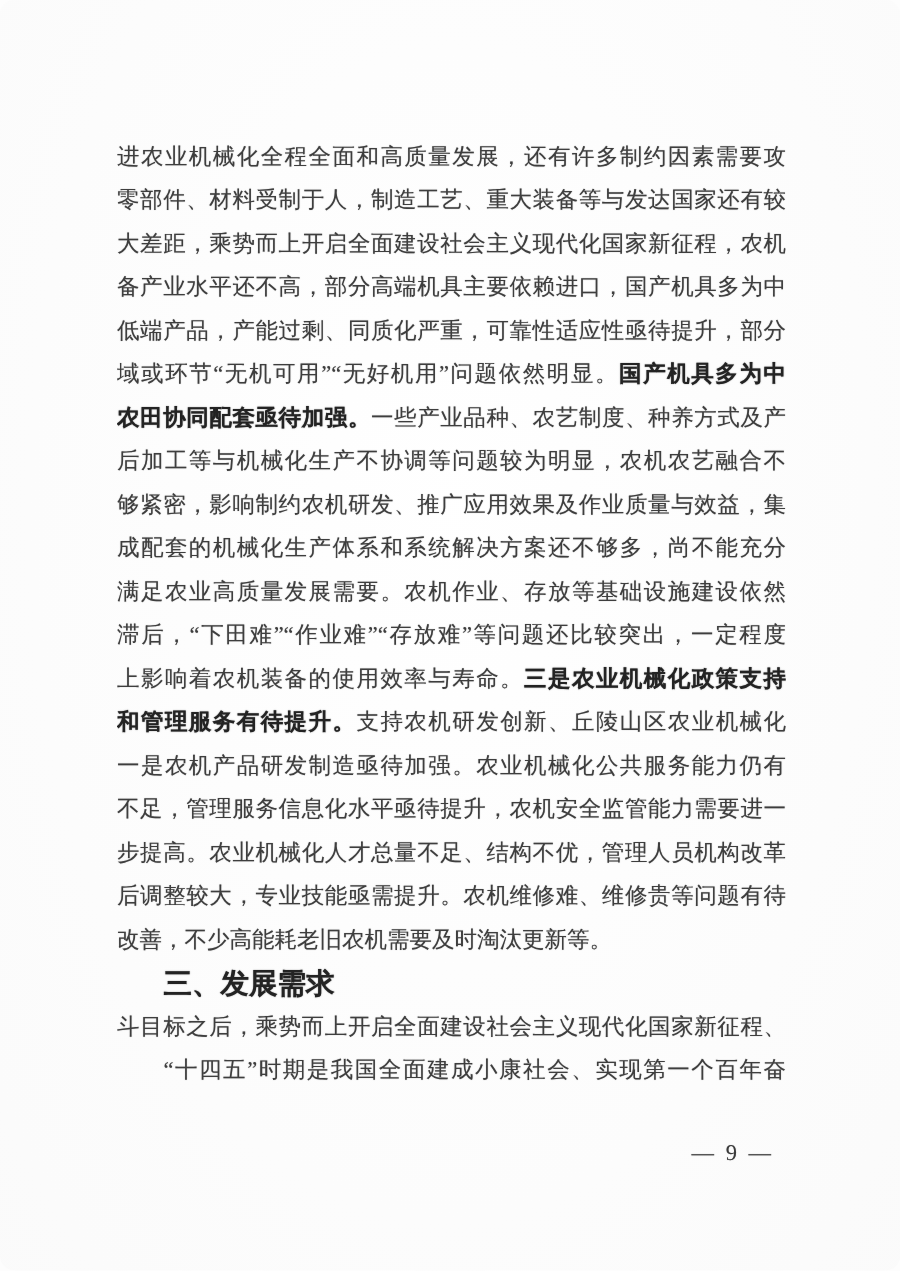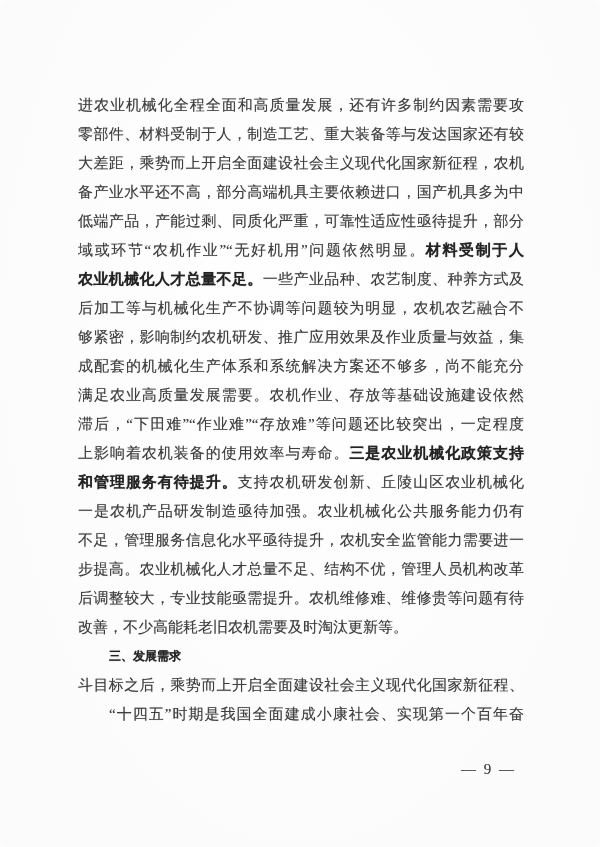--- a/index.html
+++ b/index.html
@@ -48,21 +48,21 @@
     text-indent: 31px;
   }
   .line .bold {
     font-weight: 700;
     color: #232323;
     text-shadow: 0 0 0.8px rgba(40,40,40,0.7);
   }
   .line.heading {
     font-weight: 700;
     color: #232323;
-    font-size: 12px;
+    font-size: 19px;
     text-shadow: 0 0 0.8px rgba(40,40,40,0.7);
   }
   .page-number {
     position: absolute;
     top: 761px;
     right: 84px;
     font-size: 15px;
     color: #3a3a3a;
     letter-spacing: 2px;
     text-shadow: 0 0 0.6px rgba(80,80,80,0.5);
@@ -71,22 +71,22 @@
 </head>
 <body>
 
 <div class="page">
   <div class="text-block">
       <div class="line"><span>进农业机械化全程全面和高质量发展，还有许多制约因素需要攻</span></div>
       <div class="line"><span>零部件、材料受制于人，制造工艺、重大装备等与发达国家还有较</span></div>
       <div class="line"><span>大差距，乘势而上开启全面建设社会主义现代化国家新征程，农机装</span></div>
       <div class="line"><span>备产业水平还不高，部分高端机具主要依赖进口，国产机具多为中</span></div>
       <div class="line"><span>低端产品，产能过剩、同质化严重，可靠性适应性亟待提升，部分领</span></div>
-      <div class="line"><span>域或环节“农机作业”“无好机用”问题依然明显。</span><span class="bold">材料受制于人</span></div>
-      <div class="line"><span class="bold">农业机械化人才总量不足。</span><span>一些产业品种、农艺制度、种养方式及产</span></div>
+      <div class="line"><span>域或环节“无机可用”“无好机用”问题依然明显。</span><span class="bold">国产机具多为中</span></div>
+      <div class="line"><span class="bold">农田协同配套亟待加强。</span><span>一些产业品种、农艺制度、种养方式及产</span></div>
       <div class="line"><span>后加工等与机械化生产不协调等问题较为明显，农机农艺融合不</span></div>
       <div class="line"><span>够紧密，影响制约农机研发、推广应用效果及作业质量与效益，集</span></div>
       <div class="line"><span>成配套的机械化生产体系和系统解决方案还不够多，尚不能充分</span></div>
       <div class="line"><span>满足农业高质量发展需要。农机作业、存放等基础设施建设依然</span></div>
       <div class="line"><span>滞后，“下田难”“作业难”“存放难”等问题还比较突出，一定程度</span></div>
       <div class="line"><span>上影响着农机装备的使用效率与寿命。</span><span class="bold">三是农业机械化政策支持</span></div>
       <div class="line"><span class="bold">和管理服务有待提升。</span><span>支持农机研发创新、丘陵山区农业机械化</span></div>
       <div class="line"><span>一是农机产品研发制造亟待加强。农业机械化公共服务能力仍有</span></div>
       <div class="line"><span>不足，管理服务信息化水平亟待提升，农机安全监管能力需要进一</span></div>
       <div class="line"><span>步提高。农业机械化人才总量不足、结构不优，管理人员机构改革</span></div>

